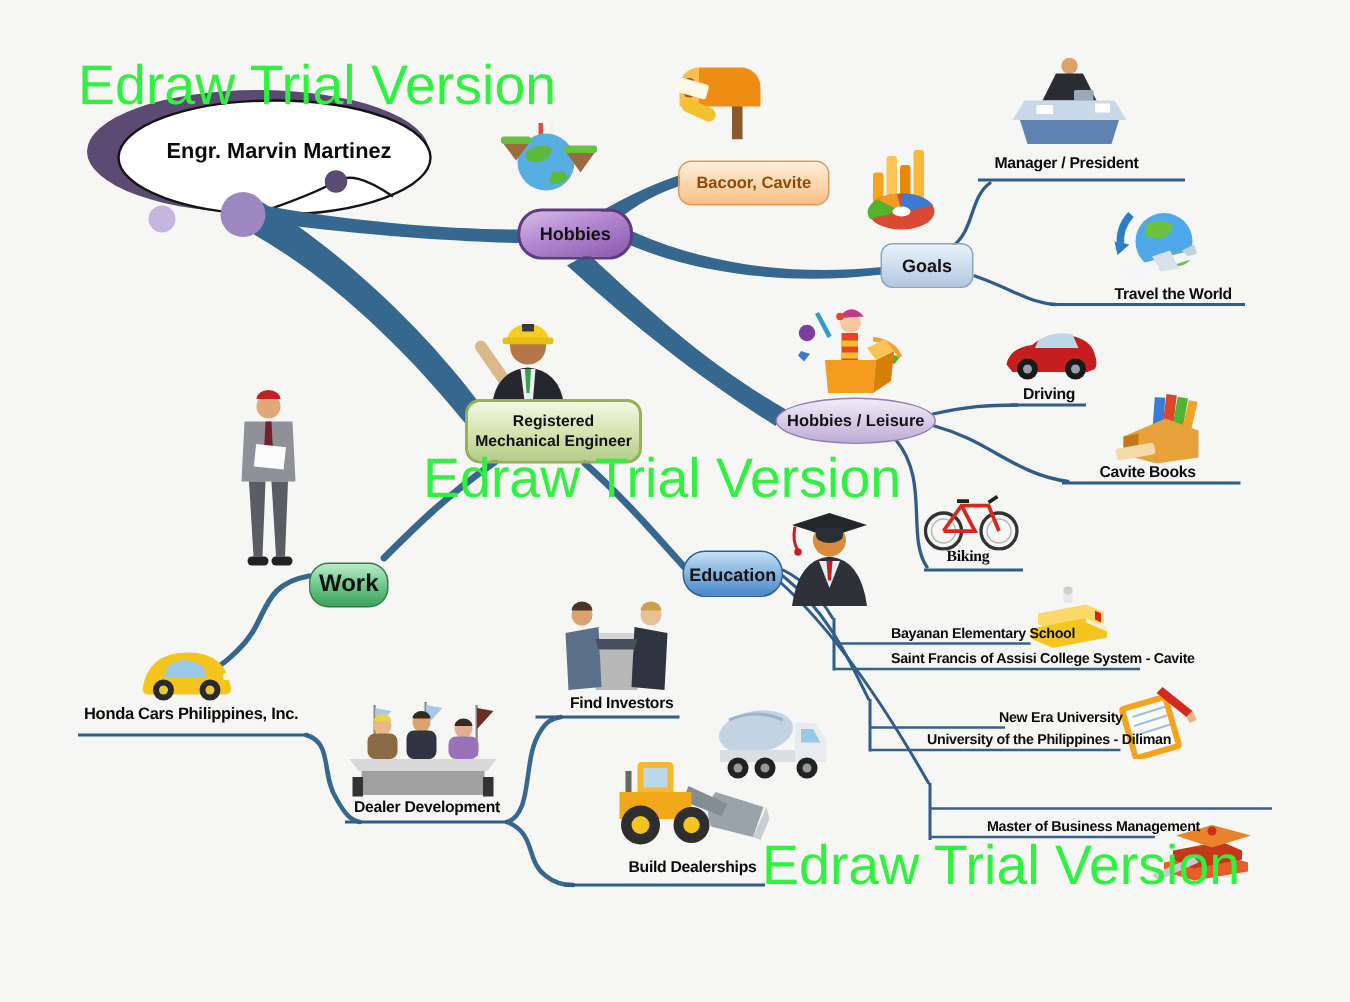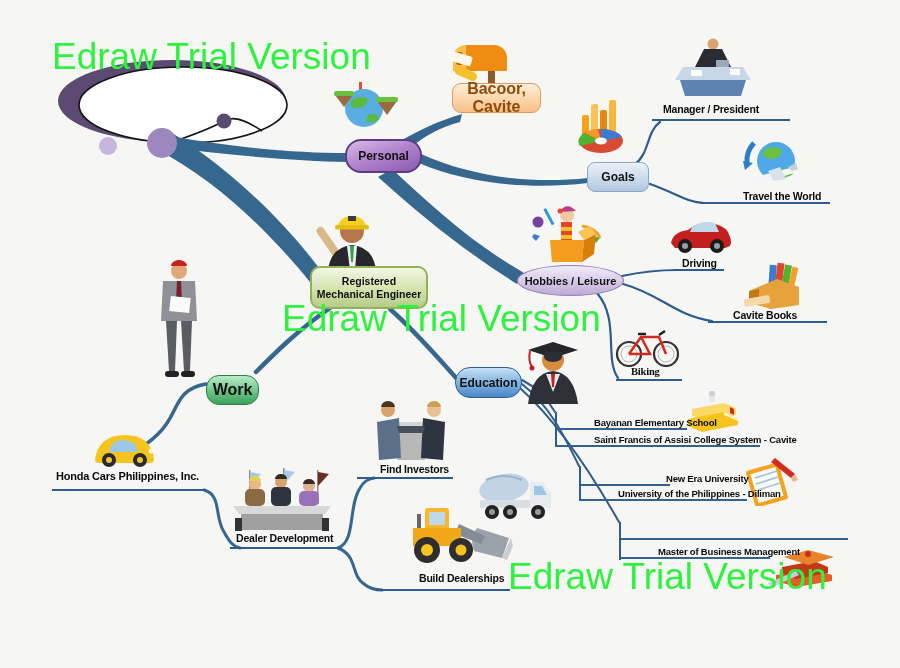--- a/index.html
+++ b/index.html
@@ -17,23 +17,23 @@
   .wm{position:absolute;z-index:6;font-size:37px;font-weight:400;color:#2ef23e;
       white-space:nowrap;letter-spacing:0px;}
   #root-title{position:absolute;z-index:4;left:88px;top:93px;width:196px;text-align:center;
       font-size:14.5px;font-weight:bold;color:#0a0a0a;}
   #node-personal{left:345px;top:139px;width:77px;height:34px;border-radius:16px;
       background:linear-gradient(160deg,#d9bce9 0%,#b287cf 45%,#8a59ae 100%);
       border:2px solid #5e3a82;font-size:12px;}
   #node-goals{left:587px;top:162px;width:62px;height:30px;border-radius:8px;
       background:linear-gradient(180deg,#eaf2fa 0%,#c3d4e8 70%,#b2c7e0 100%);
       border:1.5px solid #8ba6c2;font-size:12px;}
-  #node-bacoor{left:452px;top:83px;width:89px;height:30px;border-radius:9px;
+  #node-bacoor{left:452px;top:107px;width:101px;height:30px;border-radius:9px;
       background:linear-gradient(180deg,#fdeeda 0%,#fbcf9f 70%,#f8bd89 100%);
-      border:1.5px solid #dd9a5e;font-size:16px;color:#8d4a08;}
+      border:1.5px solid #dd9a5e;font-size:11px;color:#8d4a08;}
   #node-hobbies{left:517px;top:265px;width:107px;height:31px;border-radius:50%;
       background:linear-gradient(180deg,#f1ecf8 0%,#d4c6e6 60%,#bcaad4 100%);
       border:1.5px solid #8f7fb2;font-size:11px;}
   #node-rme{left:310px;top:266px;width:118px;height:43px;border-radius:10px;
       background:linear-gradient(180deg,#f2f8e3 0%,#d3e3ad 55%,#b4cc8a 100%);
       border:2px solid #93b157;font-size:10.5px;line-height:1.22;padding:2px;}
   #node-work{left:206px;top:375px;width:53px;height:30px;border-radius:13px;
       background:linear-gradient(180deg,#b8ecc8 0%,#6cc488 55%,#3da25c 100%);
       border:1.5px solid #2e7d46;font-size:16px;}
   #node-education{left:455px;top:367px;width:67px;height:31px;border-radius:15px;
@@ -92,22 +92,23 @@
     <path d="M 580,500 L 747,500" stroke="#35618d" stroke-width="1.8"></path>
     <path d="M 620,522 L 620,560" stroke="#2e5c8c" stroke-width="2"></path>
     <path d="M 620,539 L 848,539" stroke="#35618d" stroke-width="1.8"></path>
     <path d="M 620,558 L 770,558" stroke="#35618d" stroke-width="1.8"></path>
 
     <circle cx="224" cy="121" r="7.5" fill="#5c4a73"></circle>
     <circle cx="162" cy="143" r="15" fill="#9c87bf"></circle>
     <circle cx="108" cy="146" r="9" fill="#c6b6df"></circle>
   </svg>
 
-
-  <div class="node" id="node-personal">Personal</div>
+  <div id="root-title">Engr. Marvin Martinez</div>
+
+  <div class="node" id="node-personal">Hobbies</div>
   <div class="node" id="node-bacoor">Bacoor, Cavite</div>
   <div class="node" id="node-goals">Goals</div>
   <div class="node" id="node-rme">Registered Mechanical Engineer</div>
   <div class="node" id="node-hobbies">Hobbies / Leisure</div>
   <div class="node" id="node-work">Work</div>
   <div class="node" id="node-education">Education</div>
 
   <div class="lbl" style="left:663px;top:103px;">Manager / President</div>
   <div class="lbl" style="left:743px;top:190px;">Travel the World</div>
   <div class="lbl" style="left:682px;top:257px;">Driving</div>

